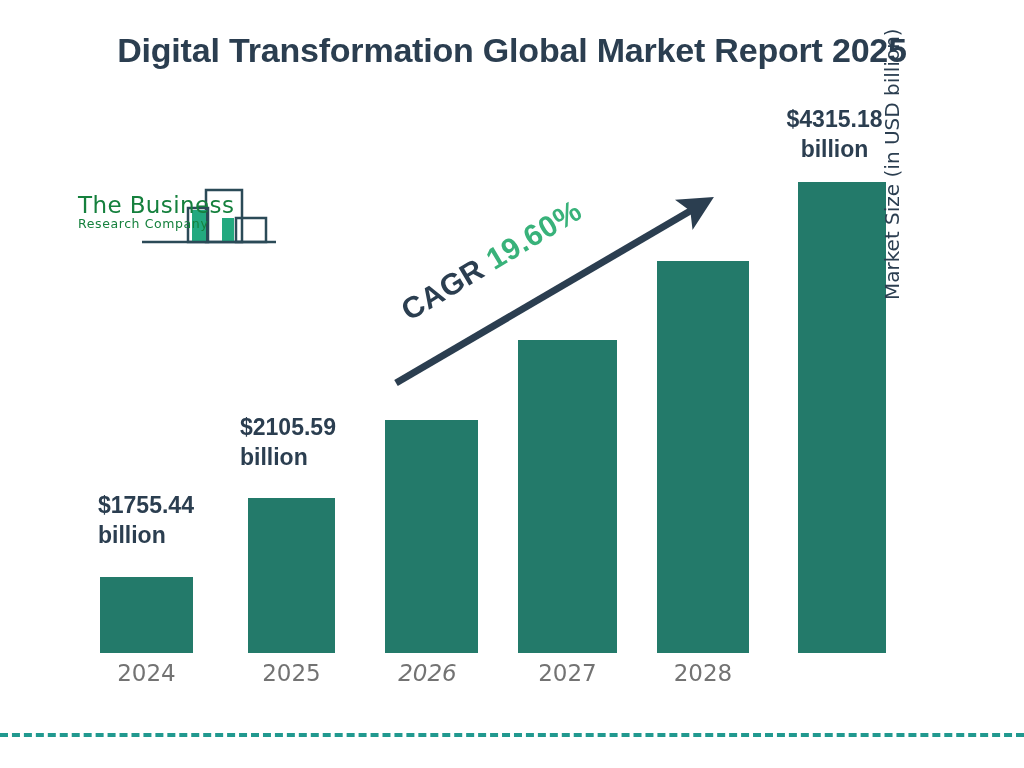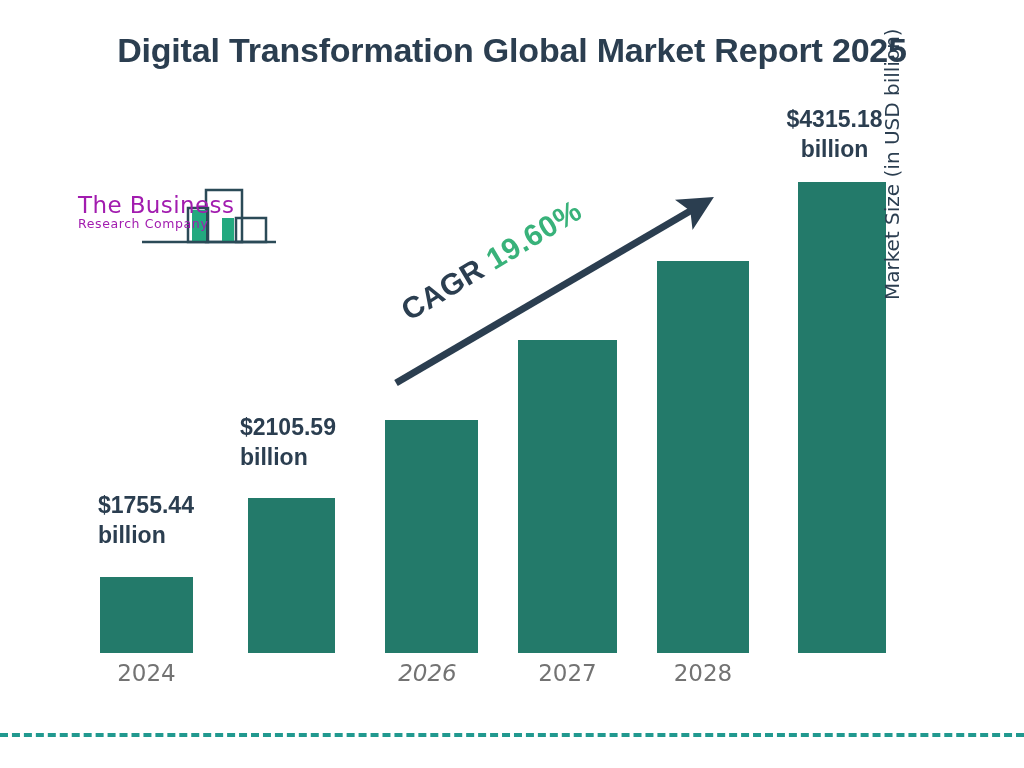--- a/index.html
+++ b/index.html
@@ -19,21 +19,21 @@
     text-align:center;
     font-size:34px;
     font-weight:bold;
     line-height:1.32;
     color:#2b3e50;
     letter-spacing:-0.2px;
   }
 
   
   #logo{position:absolute;left:76px;top:186px;width:210px;height:66px;}
-  #logo .logo-text{position:absolute;left:2px;top:6px;color:#a21caf;}
+  #logo .logo-text{position:absolute;left:2px;top:6px;color:#15803d;}
   #logo .logo-line1{font-size:23px;letter-spacing:0.4px;font-family:"DejaVu Sans", sans-serif;}
   #logo .logo-line2{font-size:12.5px;letter-spacing:0.6px;margin-top:-2px;font-family:"DejaVu Sans", sans-serif;}
   #logo svg{position:absolute;left:0;top:0;}
 
   
   #plot{position:absolute;left:0;top:0;width:1024px;height:768px;}
   .bar{position:absolute;background:#237a6a;}
   .xtick{
     position:absolute;
     text-align:center;
@@ -108,20 +108,21 @@
     <div class="logo-text">
       <div class="logo-line1">The Business</div>
       <div class="logo-line2">Research Company</div>
     </div>
   </div>
 
   <div id="plot">
       <div class="bar" style="left: 100px; width: 93px; top: 577px; height: 76px; background: rgb(35, 122, 106);"></div>
       <div class="xtick" style="left: 75px; width: 143px;">2024</div>
       <div class="bar" style="left: 248px; width: 87px; top: 498px; height: 155px; background: rgb(35, 122, 106);"></div>
+      <div class="xtick" style="left: 223px; width: 137px;">2025</div>
       <div class="bar" style="left: 385px; width: 93px; top: 420px; height: 233px; background: rgb(35, 122, 106);"></div>
       <div class="xtick" style="left: 356px; width: 143px; font-style: italic;">2026</div>
       <div class="bar" style="left: 518px; width: 99px; top: 340px; height: 313px; background: rgb(35, 122, 106);"></div>
       <div class="xtick" style="left: 493px; width: 149px;">2027</div>
       <div class="bar" style="left: 657px; width: 92px; top: 261px; height: 392px; background: rgb(35, 122, 106);"></div>
       <div class="xtick" style="left: 632px; width: 142px;">2028</div>
       <div class="bar" style="left: 798px; width: 88px; top: 182px; height: 471px; background: rgb(35, 122, 106);"></div>
     </div>
 
   <div id="value-label-2024" class="vlabel">$1755.44 billion</div>

